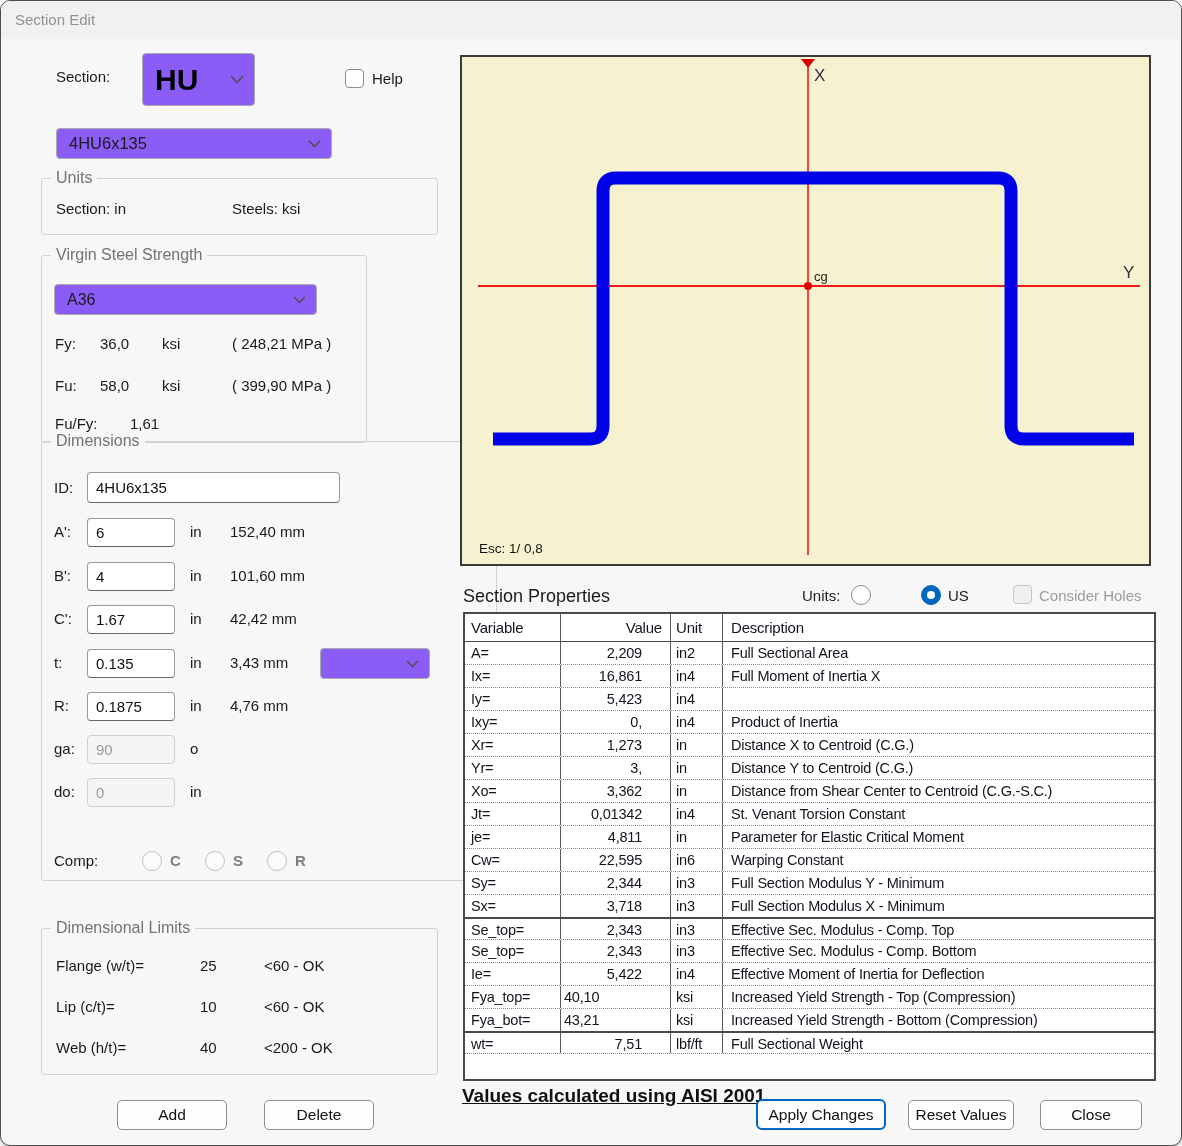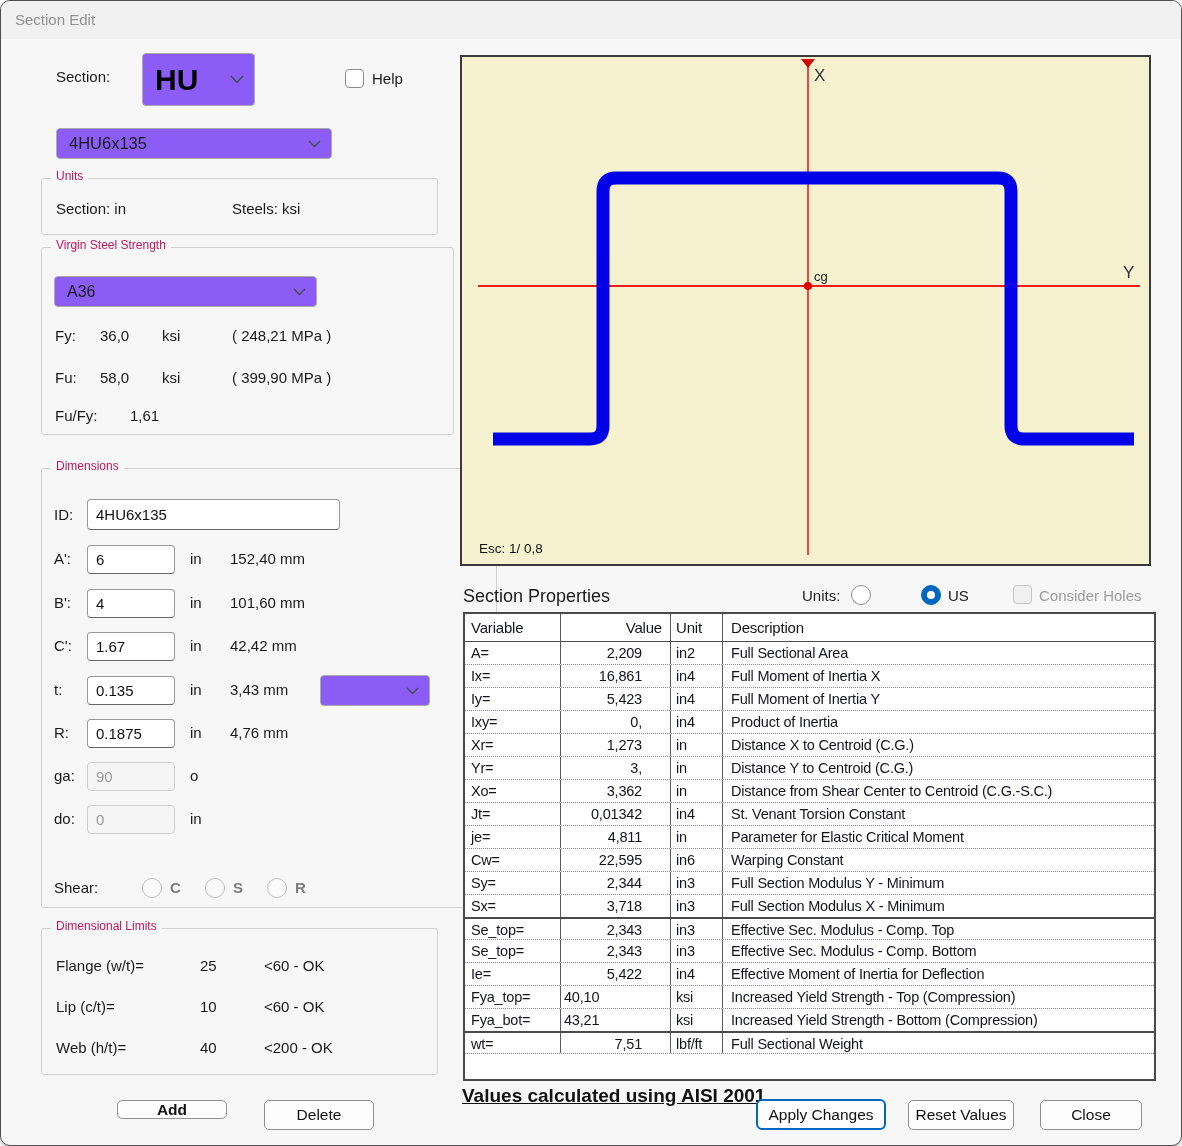--- a/index.html
+++ b/index.html
@@ -9,21 +9,21 @@
   .window { position:relative; width:1182px; height:1146px; background:#f7f7f7;
             border:1px solid #4e4e4e; border-radius:10px; overflow:hidden;
             color:#1a1a1a; font-size:15px; box-shadow:0 2px 4px rgba(0,0,0,.25); }
   .titlebar { height:38px; line-height:38px; padding-left:14px; background:#f1f1f1;
               color:#919191; font-size:15px; }
   .lbl { position:absolute; white-space:nowrap; }
 
   
   .group { position:absolute; border:1px solid #d2d2d2; border-radius:3px; }
   .group-label { position:absolute; top:-10px; left:9px; background:#f7f7f7;
-                 padding:0 5px; font-size:12px; color:#be185d; white-space:nowrap;text-align:center; }
+                 padding:0 5px; font-size:16px; color:#737373; white-space:nowrap;text-align:center; }
 
   
   .tb { position:absolute; border:1px solid #999; border-bottom-color:#666;
         border-radius:4px; background:#fff; font-family:"Liberation Sans",sans-serif;
         font-size:15px; color:#111; padding:0 8px; outline:none; }
   .tb.dis { background:#f5f5f5; border:1px solid #cfcfcf; color:#9b9b9b; }
 
   
   .combo { position:absolute; border:1px solid #ababab; border-radius:4px; background:#8b5cf6;
            display:flex; align-items:center; justify-content:space-between;
@@ -100,41 +100,41 @@
       <path d="M1 1 L6.5 6.5 L12 1" fill="none" stroke="#4a4a4a" stroke-width="1.4"></path>
       </svg>
   </div>
 
   <div class="group" style="left:40px;top:177px;width:397px;height:57px;">
     <span class="group-label">Units</span>
     <span class="lbl" style="left:14px;top:21px;">Section: in</span>
     <span class="lbl" style="left:190px;top:21px;">Steels: ksi</span>
   </div>
 
-  <div class="group" style="left:40px;top:246px;width:413px;height:188px;">
+  <div class="group" style="left:40px;top:254px;width:326px;height:188px;">
     <span class="group-label">Virgin Steel Strength</span>
     <div class="combo" style="left:12px;top:28px;width:263px;height:31px;">
       <span class="val" style="font-size:16px;">A36</span>
       <svg width="13" height="8" viewBox="0 0 13 8">
         <path d="M1 1 L6.5 6.5 L12 1" fill="none" stroke="#4a4a4a" stroke-width="1.4"></path>
         </svg>
     </div>
     <span class="lbl" style="left:13px;top:79px;">Fy:</span>
     <span class="lbl" style="left:58px;top:79px;">36,0</span>
     <span class="lbl" style="left:120px;top:79px;">ksi</span>
     <span class="lbl" style="left:190px;top:79px;">( 248,21 MPa )</span>
     <span class="lbl" style="left:13px;top:121px;">Fu:</span>
     <span class="lbl" style="left:58px;top:121px;">58,0</span>
     <span class="lbl" style="left:120px;top:121px;">ksi</span>
     <span class="lbl" style="left:190px;top:121px;">( 399,90 MPa )</span>
     <span class="lbl" style="left:13px;top:159px;">Fu/Fy:</span>
     <span class="lbl" style="left:88px;top:159px;">1,61</span>
   </div>
 
-  <div class="group" style="left:40px;top:467px;width:456px;height:440px;">
+  <div class="group" style="left:40px;top:440px;width:456px;height:440px;">
     <span class="group-label">Dimensions</span>
 
     <span class="lbl" style="left:12px;top:37px;">ID:</span>
     <input class="tb" style="left: 45px; top: 30px; width: 253px; height: 31px;" readonly="" value="4HU6x135">
 
     <span class="lbl" style="left:12px;top:81px;">A':</span>
     <input class="tb" style="left: 45px; top: 76px; width: 88px; height: 29px;" readonly="" value="6">
     <span class="lbl" style="left:148px;top:81px;">in</span>
     <span class="lbl" style="left:188px;top:81px;">152,40 mm</span>
 
@@ -165,21 +165,21 @@
     <span class="lbl" style="left:188px;top:255px;">4,76 mm</span>
 
     <span class="lbl" style="left:12px;top:298px;">ga:</span>
     <input class="tb dis" style="left: 45px; top: 293px; width: 88px; height: 29px;" readonly="" disabled="" value="90">
     <span class="lbl" style="left:148px;top:298px;">o</span>
 
     <span class="lbl" style="left:12px;top:341px;">do:</span>
     <input class="tb dis" style="left: 45px; top: 336px; width: 88px; height: 29px;" readonly="" disabled="" value="0">
     <span class="lbl" style="left:148px;top:341px;">in</span>
 
-    <span class="lbl" style="left:12px;top:410px;">Shear:</span>
+    <span class="lbl" style="left:12px;top:410px;">Comp:</span>
     <span class="radio dis" style="left:100px;top:409px;"></span>
     <span class="lbl bold-dim" style="left:128px;top:410px;">C</span>
     <span class="radio dis" style="left:163px;top:409px;"></span>
     <span class="lbl bold-dim" style="left:191px;top:410px;">S</span>
     <span class="radio dis" style="left:225px;top:409px;"></span>
     <span class="lbl bold-dim" style="left:253px;top:410px;">R</span>
   </div>
 
   <div class="group" style="left:40px;top:927px;width:397px;height:147px;">
     <span class="group-label">Dimensional Limits</span>
@@ -187,21 +187,21 @@
     <span class="lbl" style="left:158px;top:28px;">25</span>
     <span class="lbl" style="left:222px;top:28px;">&lt;60 - OK</span>
     <span class="lbl" style="left:14px;top:69px;">Lip (c/t)=</span>
     <span class="lbl" style="left:158px;top:69px;">10</span>
     <span class="lbl" style="left:222px;top:69px;">&lt;60 - OK</span>
     <span class="lbl" style="left:14px;top:110px;">Web (h/t)=</span>
     <span class="lbl" style="left:158px;top:110px;">40</span>
     <span class="lbl" style="left:222px;top:110px;">&lt;200 - OK</span>
   </div>
 
-  <div class="btn" style="left:116px;top:1099px;width:110px;height:19px;font-weight:bold;">Add</div>
+  <div class="btn" style="left:116px;top:1099px;width:110px;height:30px;">Add</div>
   <div class="btn" style="left:263px;top:1099px;width:110px;height:30px;">Delete</div>
 
   <div class="canvas">
     <svg width="687" height="507" viewBox="0 0 687 507">
 
       <line x1="346" y1="10" x2="346" y2="498" stroke="#f21b1b" stroke-width="1.6"></line>
       <polygon points="339,2 353,2 346,11" fill="#d40000"></polygon>
       <line x1="16" y1="229" x2="678" y2="229" stroke="#f21b1b" stroke-width="1.8"></line>
       <text x="352" y="24" font-size="17" fill="#33333d">X</text>
       <text x="661" y="221" font-size="17" fill="#33333d">Y</text>
@@ -241,21 +241,20 @@
         <div class="trow">
           <div class="tcell c-var">Ix=</div>
           <div class="tcell c-val">16,861</div>
           <div class="tcell c-unit">in4</div>
           <div class="tcell c-desc">Full Moment of Inertia X</div>
         </div>
         <div class="trow">
           <div class="tcell c-var">Iy=</div>
           <div class="tcell c-val">5,423</div>
           <div class="tcell c-unit">in4</div>
-          <div class="tcell c-desc">Full Moment of Inertia Y</div>
         </div>
         <div class="trow">
           <div class="tcell c-var">Ixy=</div>
           <div class="tcell c-val">0,</div>
           <div class="tcell c-unit">in4</div>
           <div class="tcell c-desc">Product of Inertia</div>
         </div>
         <div class="trow">
           <div class="tcell c-var">Xr=</div>
           <div class="tcell c-val">1,273</div>

